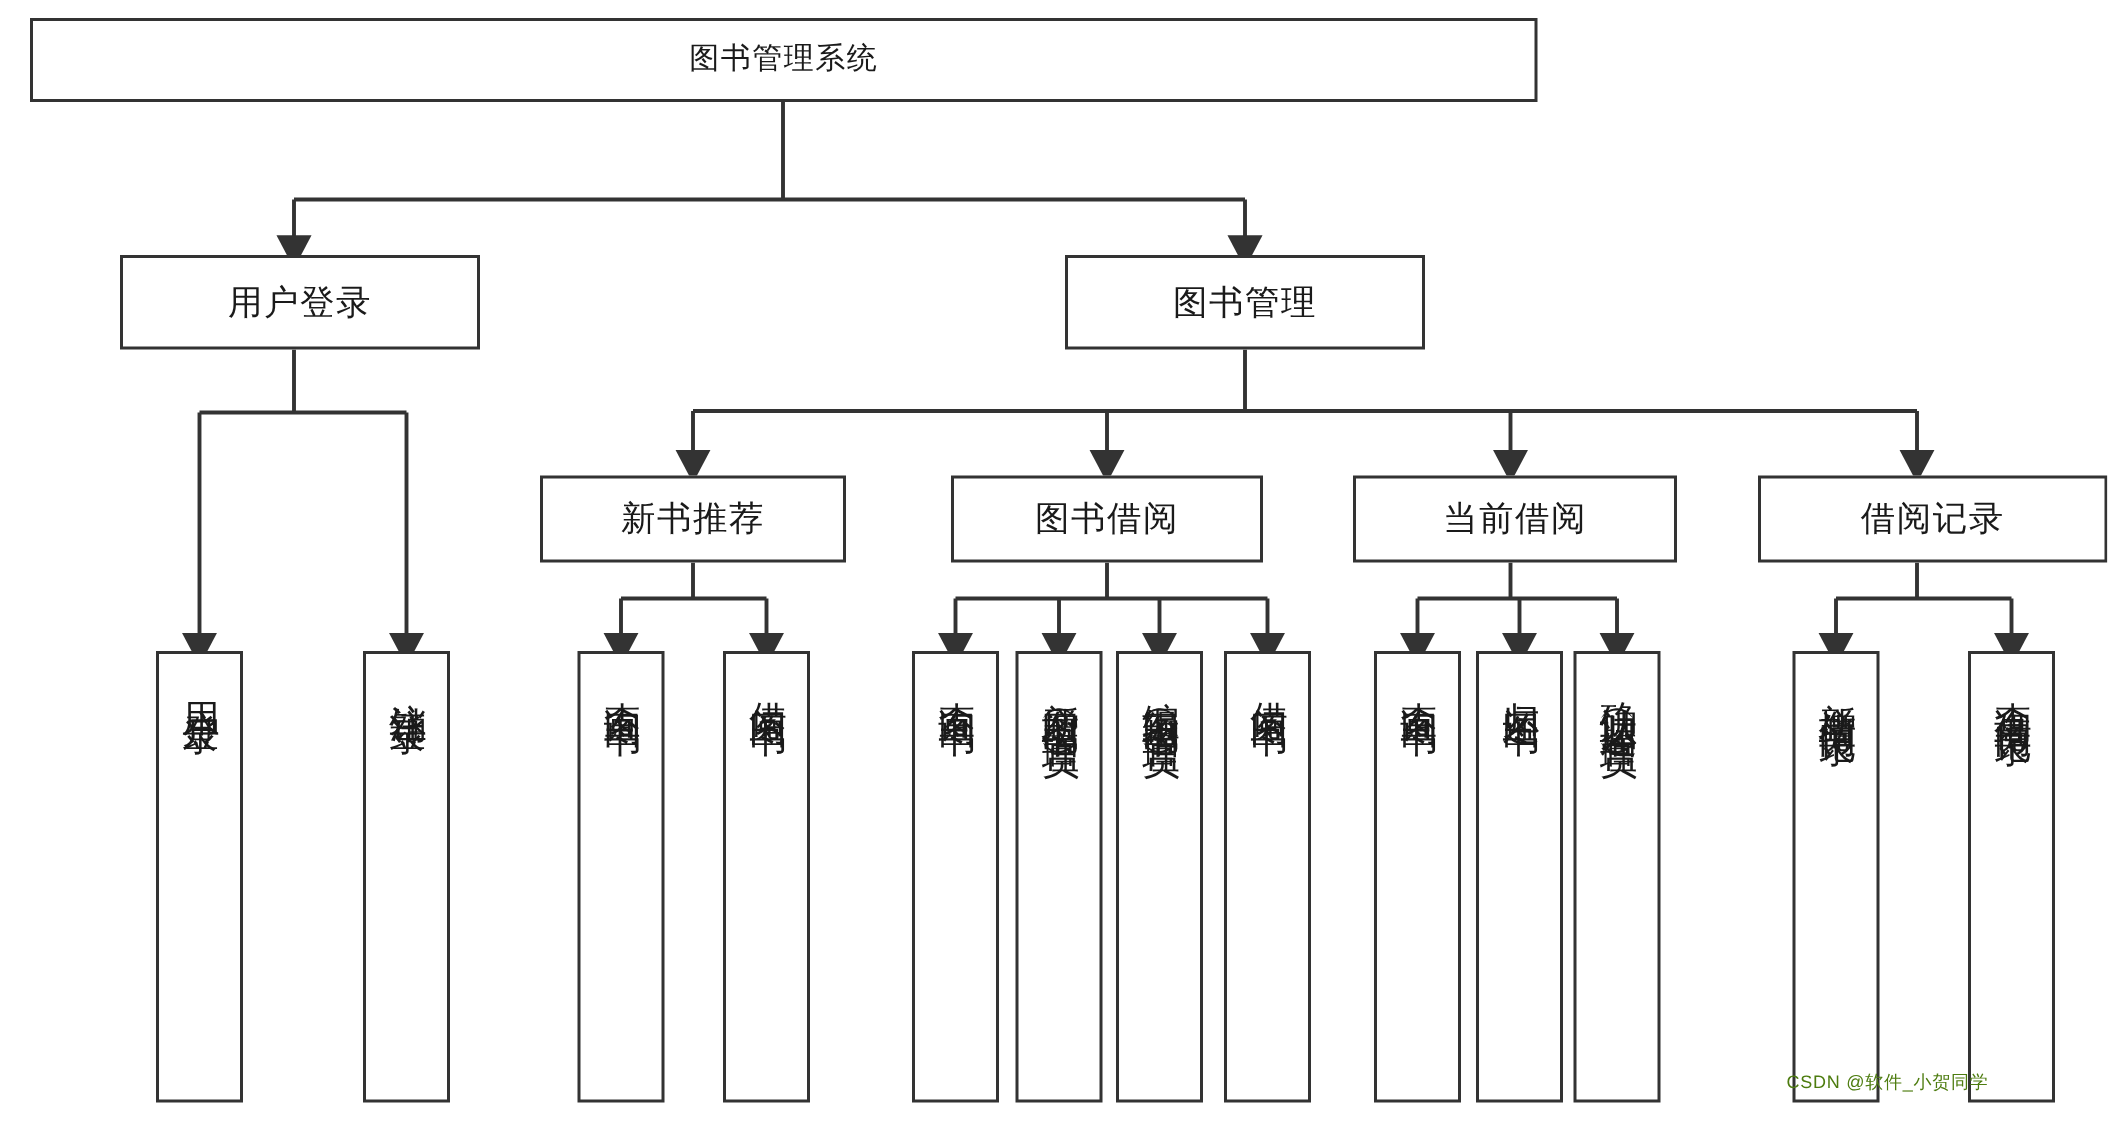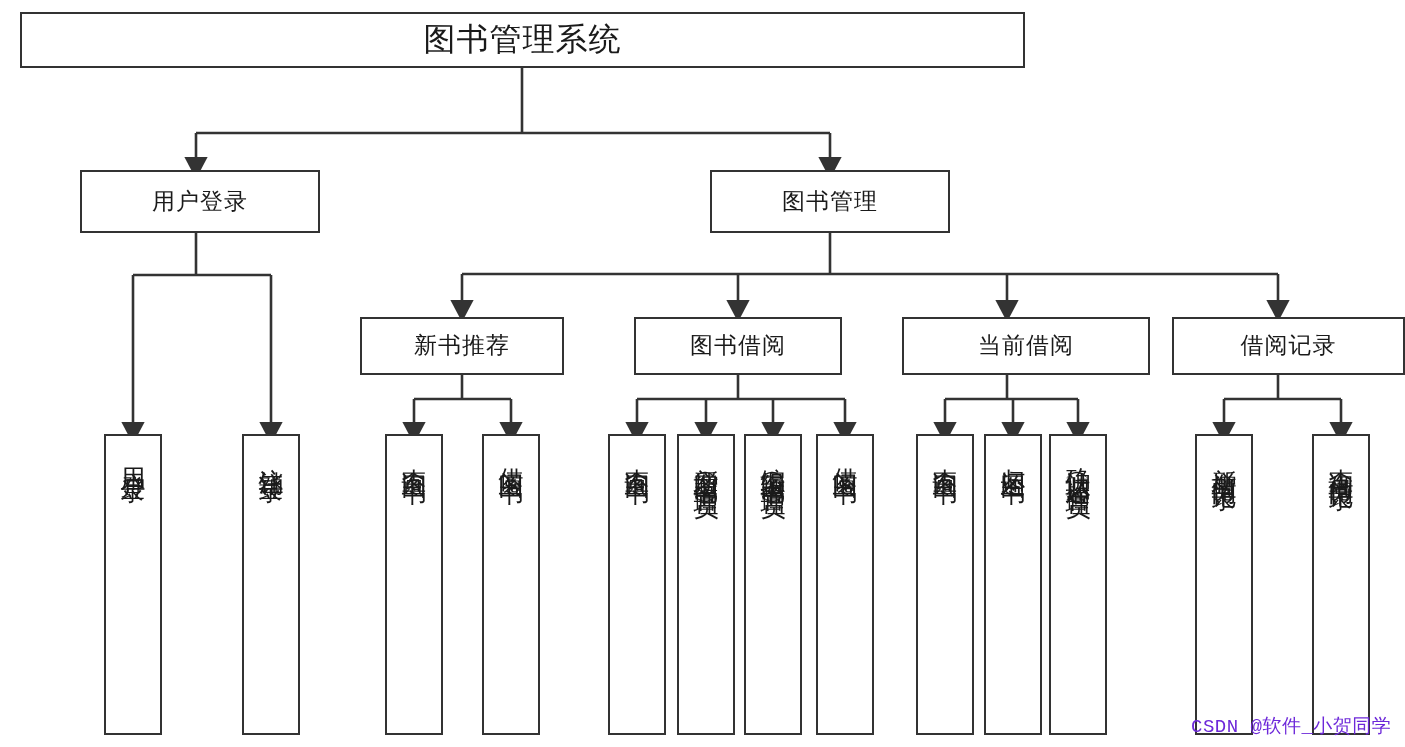--- a/index.html
+++ b/index.html
@@ -41,43 +41,42 @@
     line-height: 1.18;
     color: #1a1a1a;
   }
   
   .node.horiz .label {
     font-size: 23px;
     letter-spacing: 1px;
     white-space: nowrap;
   }
   .node.root .label {
-    font-size: 32px;
+    font-size: 20px;
   }
   
   .node.vert {
     align-items: flex-start;
     justify-content: center;
     padding-top: 12px;
   }
   .node.vert .label {
     writing-mode: vertical-rl;
     text-orientation: upright;
     font-size: 25px;
     letter-spacing: 4px;
     line-height: 1;
     white-space: nowrap;
   }
   .watermark {
     position: absolute;
-    font-size: 19px;
-    color: #6d28d9;
+    font-size: 12px;
+    color: #4d7c0f;
     white-space: nowrap;
     letter-spacing: 0.5px;
-    font-family: Liberation Mono, monospace;
   }
 </style>
 </head>
 <body>
 
 <div id="canvas">
 
   <svg id="edges" viewBox="0 0 1405 747" xmlns="http://www.w3.org/2000/svg">
     <defs>
       <marker id="arrow" markerWidth="9" markerHeight="9" refX="1.2" refY="4.5" orient="auto" markerUnits="strokeWidth">
@@ -138,21 +137,21 @@
   <div class="node horiz" style="left:710px; top:170px; width:240px; height:63px;align-items:center;">
     <span class="label">图书管理</span>
   </div>
 
   <div class="node horiz" style="left:634px; top:317px; width:208px; height:58px;">
     <span class="label">图书借阅</span>
   </div>
   <div class="node horiz" style="left:360px; top:317px; width:204px; height:58px;">
     <span class="label">新书推荐</span>
   </div>
-  <div class="node horiz" style="left:902px; top:317px; width:248px; height:58px;">
+  <div class="node horiz" style="left:902px; top:317px; width:216px; height:58px;">
     <span class="label">当前借阅</span>
   </div>
   <div class="node horiz" style="left:1172px; top:317px; width:233px; height:58px;">
     <span class="label">借阅记录</span>
   </div>
 
   <div class="node vert" style="left:104px; top:434px; width:58px; height:301px;">
     <span class="label">用户登录</span>
   </div>
   <div class="node vert" style="left:242px; top:434px; width:58px; height:301px;">

